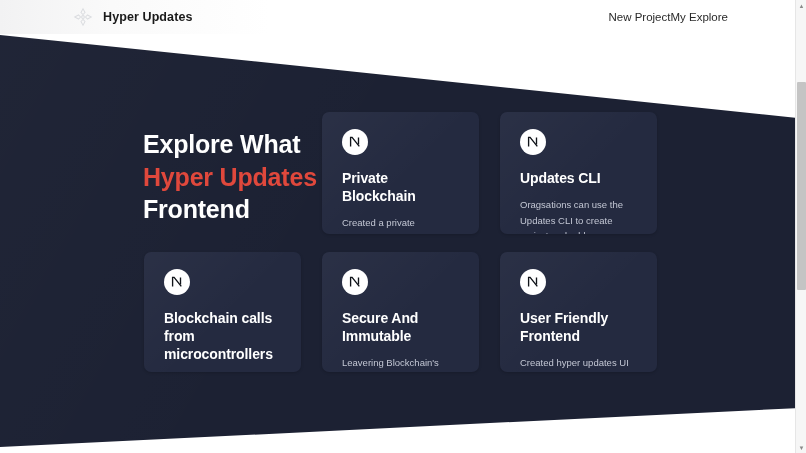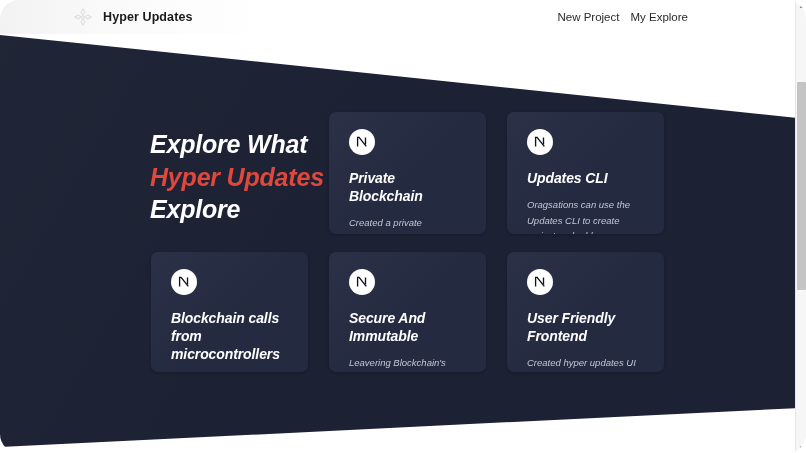--- a/index.html
+++ b/index.html
@@ -11,21 +11,20 @@
     background: #ffffff;
     font-family: "Liberation Sans", sans-serif;
   }
 
   #page {
     position: relative;
     width: 806px;
     height: 453px;
     background: #ffffff;
     overflow: hidden;
-    border-radius: 19px;
   }
 
   
   .dark-band {
     position: absolute;
     left: 0; top: 0;
     width: 795px;
     height: 453px;
     background: #1c2133;
     clip-path: polygon(0% 7.7%, 100% 26.0%, 100% 90.1%, 0% 98.7%);
@@ -63,40 +62,38 @@
   }
   .brand-name {
     font-size: 12.5px;
     font-weight: bold;
     color: #1a1a1a;
     letter-spacing: 0.1px;
     white-space: nowrap;
   }
   .nav {
     margin-left: auto;
-    margin-right: 107px;
+    margin-right: 67px;
     display: flex;
     align-items: center;
-    gap: 11px;
   }
   .nav-link {
     font-size: 11.5px;
     color: #2a2a2a;
     white-space: nowrap;
     cursor: pointer;
   }
 
   
   .content {
     position: absolute;
-    left: 8px; top: 0;
+    left: 1px; top: 0;
     width: 637px;
     height: 453px;
     z-index: 3;
-    font-style: italic;
   }
 
   .hero {
     position: absolute;
     left: 142px;
     top: 128px;
     width: 180px;
   }
   .hero-line {
     font-size: 25px;
@@ -202,21 +199,21 @@
       <span class="nav-link">New Project</span>
       <span class="nav-link">My Explore</span>
     </div>
   </div>
 
   <div class="content">
 
     <div class="hero">
       <div class="hero-line">Explore What</div>
       <div class="hero-line accent">Hyper Updates</div>
-      <div class="hero-line">Explore</div>
+      <div class="hero-line">Frontend</div>
     </div>
 
     <div class="card card-c2 card-r1">
       <span class="card-icon">
         <svg viewBox="0 0 26 26" width="26" height="26">
           <circle cx="13" cy="13" r="13" fill="#ffffff"></circle>
           <path d="M8.6 17.6 V8.4 h1.5 l7.2 9.0" fill="none" stroke="#101319" stroke-width="1.35"></path>
           <path d="M16.5 8.4 v7.2" fill="none" stroke="#101319" stroke-width="1.35"></path>
         </svg>
       </span>

